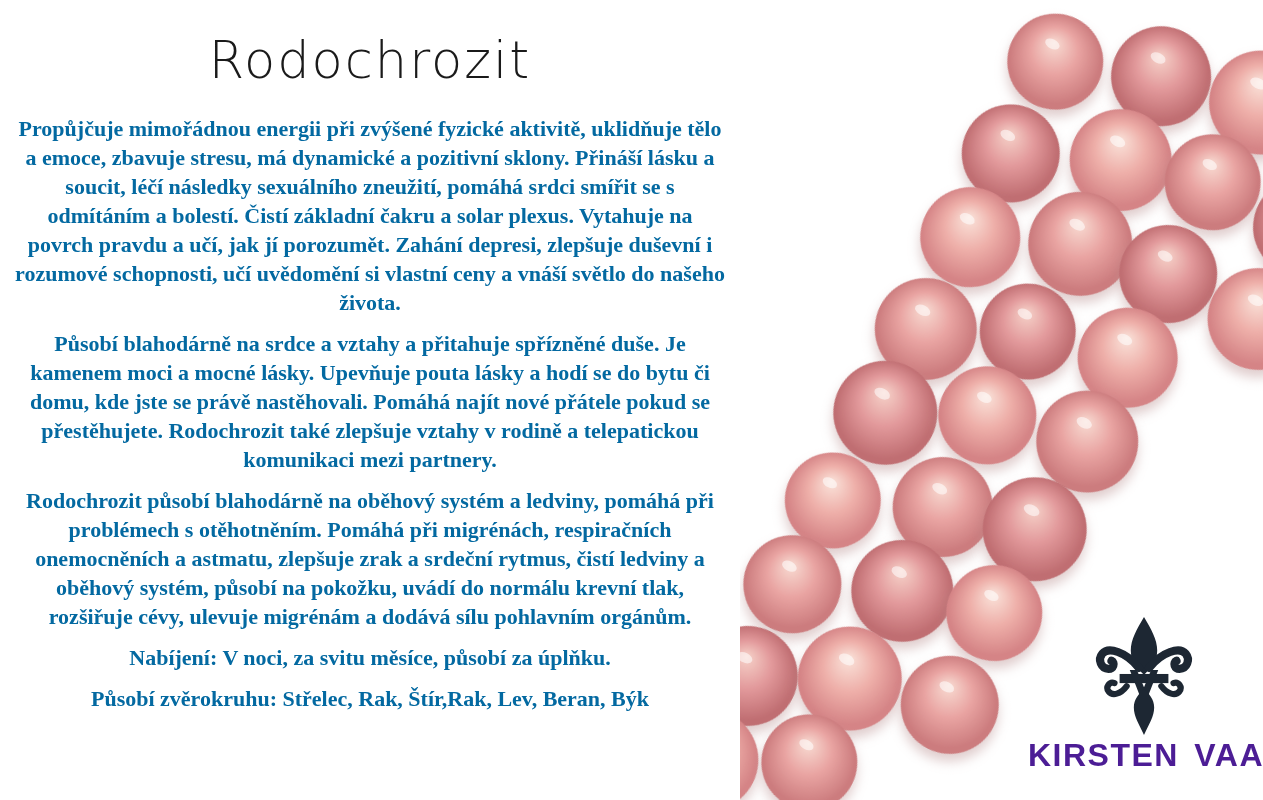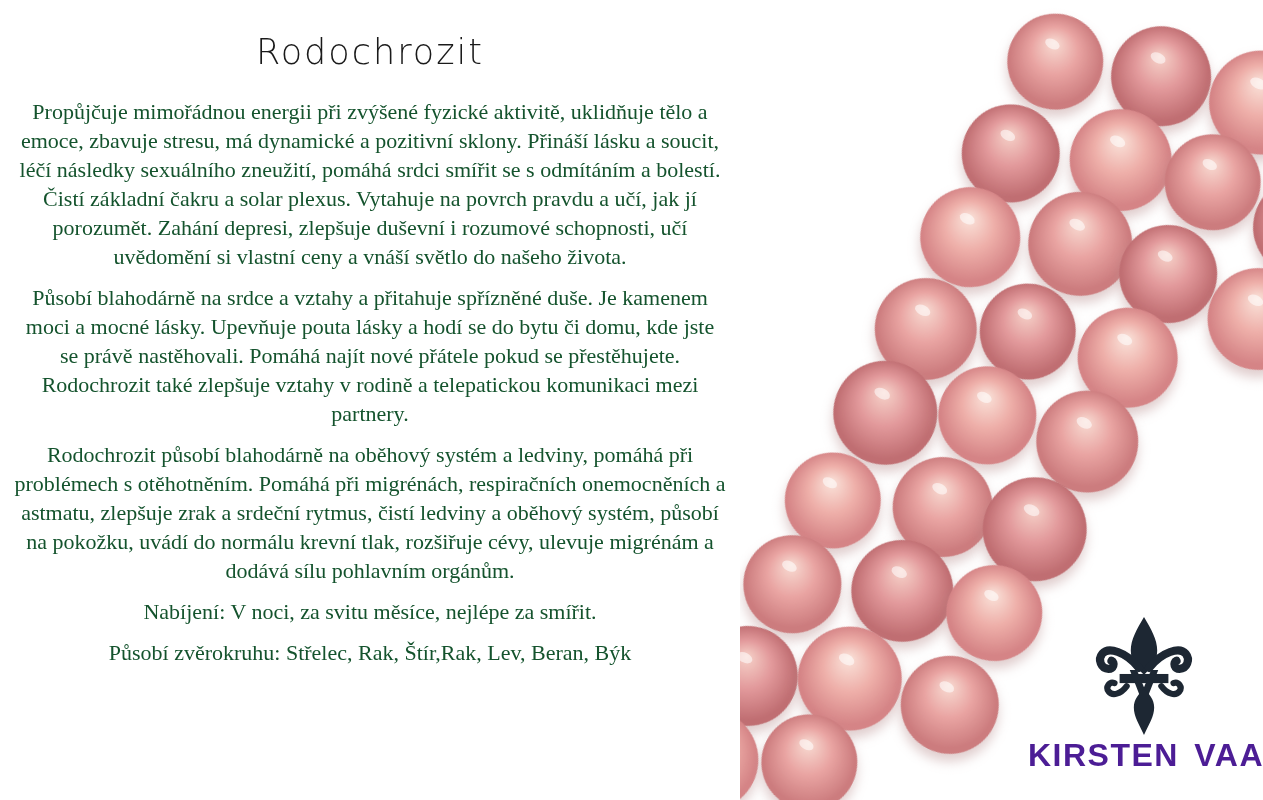--- a/index.html
+++ b/index.html
@@ -10,30 +10,31 @@
     color:#111111;
   }
   .text-col{
     position:absolute;left:14px;top:0;width:712px;
     text-align:center;
   }
   .page-title{
     margin:34px 0 26px 0;
     font-family:"DejaVu Sans","Liberation Sans",sans-serif;
     font-weight:200;
-    font-size:35px;
+    font-size:51px;
     letter-spacing:2px;
     color:#1a1a1a;
     line-height:1.05;
   }
   .text-col p{
     margin:0 0 12px 0;
     font-size:22px;
     line-height:29px;
-    color:#14532d;
+    color:#0369a1;
+    font-weight:bold;
   }
   .photo{
     position:absolute;left:740px;top:0;width:523px;height:800px;
     background:#ffffff;overflow:hidden;
   }
   .photo svg{display:block;width:523px;height:800px;}
   .brand{
     position:absolute;left:1028px;top:615px;width:232px;
     text-align:center;
   }
@@ -50,21 +51,21 @@
   }
 </style>
 </head>
 <body>
 
 <div class="text-col">
   <h1 class="page-title">Rodochrozit</h1>
   <p>Propůjčuje mimořádnou energii při zvýšené fyzické aktivitě, uklidňuje tělo a emoce, zbavuje stresu, má dynamické a pozitivní sklony. Přináší lásku a soucit, léčí následky sexuálního zneužití, pomáhá srdci smířit se s odmítáním a bolestí. Čistí základní čakru a solar plexus. Vytahuje na povrch pravdu a učí, jak jí porozumět. Zahání depresi, zlepšuje duševní i rozumové schopnosti, učí uvědomění si vlastní ceny a vnáší světlo do našeho života.</p>
   <p>Působí blahodárně na srdce a vztahy a přitahuje spřízněné duše. Je kamenem moci a mocné lásky. Upevňuje pouta lásky a hodí se do bytu či domu, kde jste se právě nastěhovali. Pomáhá najít nové přátele pokud se přestěhujete. Rodochrozit také zlepšuje vztahy v rodině a telepatickou komunikaci mezi partnery.</p>
   <p>Rodochrozit působí blahodárně na oběhový systém a ledviny, pomáhá při problémech s otěhotněním. Pomáhá při migrénách, respiračních onemocněních a astmatu, zlepšuje zrak a srdeční rytmus, čistí ledviny a oběhový systém, působí na pokožku, uvádí do normálu krevní tlak, rozšiřuje cévy, ulevuje migrénám a dodává sílu pohlavním orgánům.</p>
-  <p>Nabíjení: V noci, za svitu měsíce, nejlépe za smířit.</p>
+  <p>Nabíjení: V noci, za svitu měsíce, působí za úplňku.</p>
   <p>Působí zvěrokruhu: Střelec, Rak, Štír,Rak, Lev, Beran, Býk</p>
 </div>
 
 <div class="photo">
   <svg id="beads-svg" viewBox="0 0 523 800" xmlns="http://www.w3.org/2000/svg">
       <defs>
         <radialGradient id="bg0" cx="0.5" cy="0.5" r="0.58" fx="0.40" fy="0.33">
           <stop offset="0" stop-color="#f8dbd2"></stop>
           <stop offset="0.42" stop-color="#e9a4a2"></stop>
           <stop offset="0.82" stop-color="#cc7c7e"></stop>

